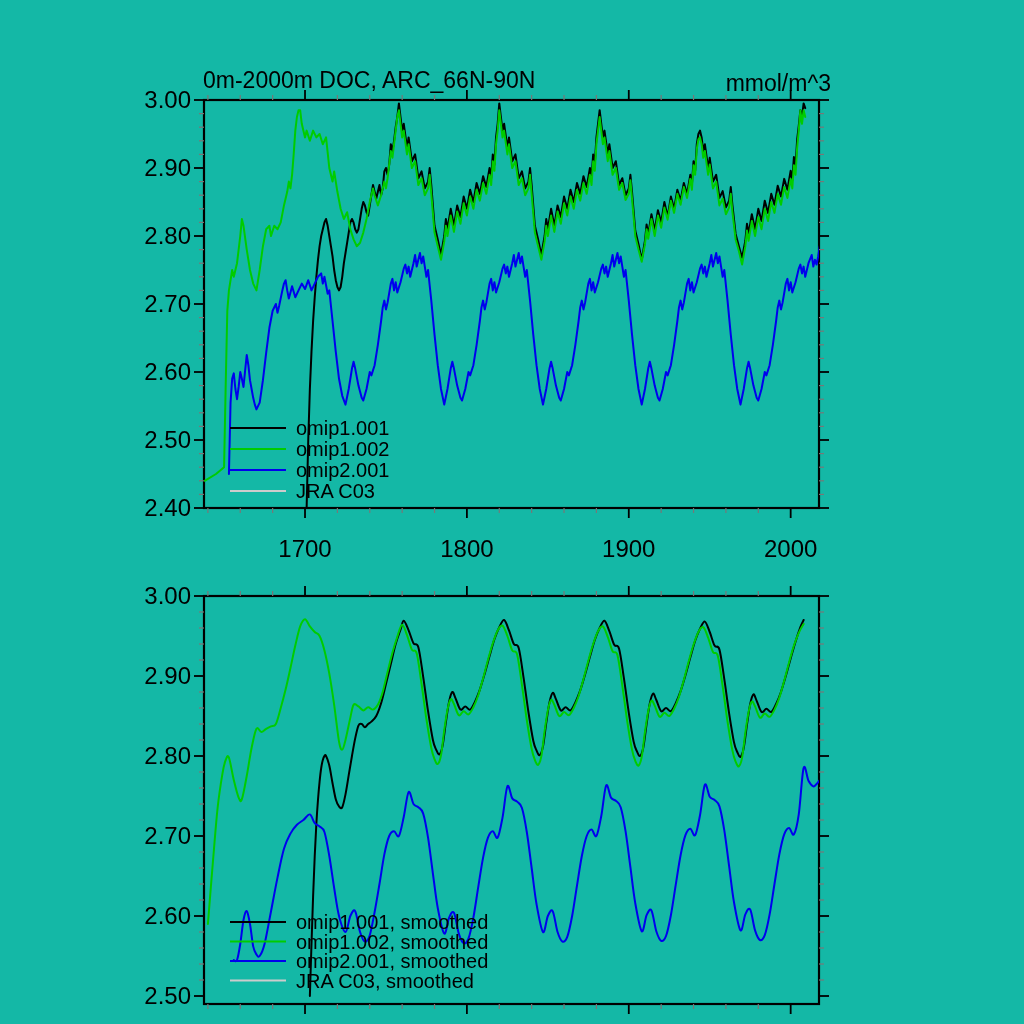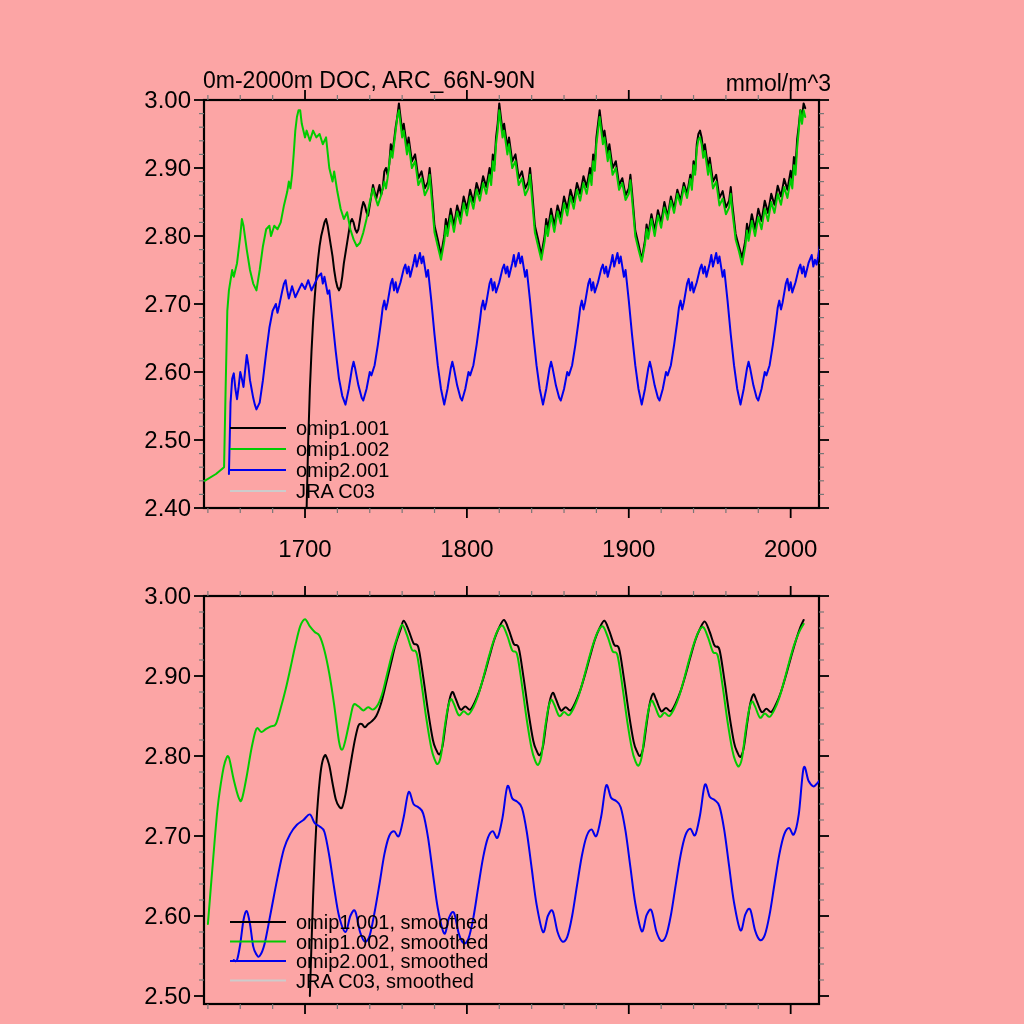--- a/index.html
+++ b/index.html
@@ -1,16 +1,16 @@
 <!DOCTYPE html>
 <html><head>
 <meta charset="utf-8">
 <style>
   html,body{margin:0;padding:0;background:#ffffff;}
-  .page{position:relative;width:1024px;height:1024px;background:#fca5a5;overflow:hidden;
+  .page{position:relative;width:1024px;height:1024px;background:#14b8a6;overflow:hidden;
         font-family:"Liberation Sans", sans-serif;}
   svg{display:block;}
   text{font-family:"Liberation Sans", sans-serif;fill:#000;}
   .title-text{font-size:23px;}
   .unit-text{font-size:23px;}
 </style>
 </head>
 <body>
 
 <div class="page">

